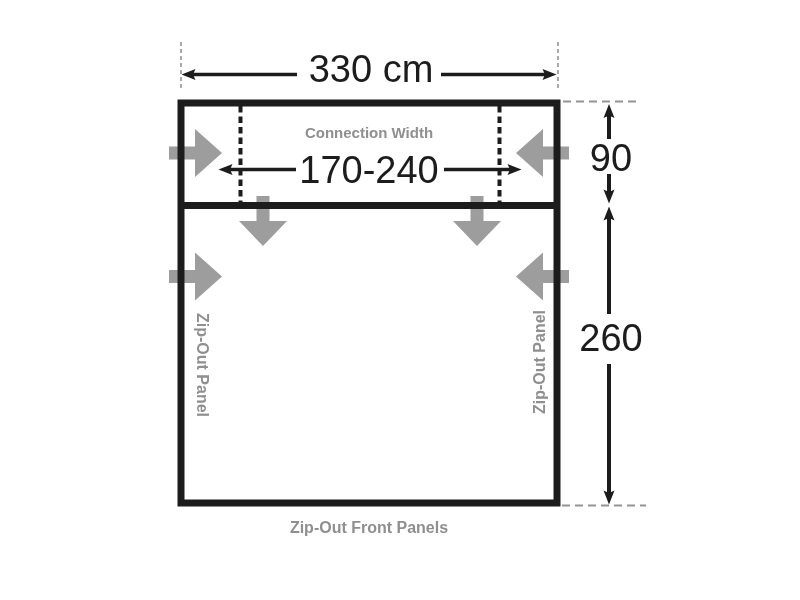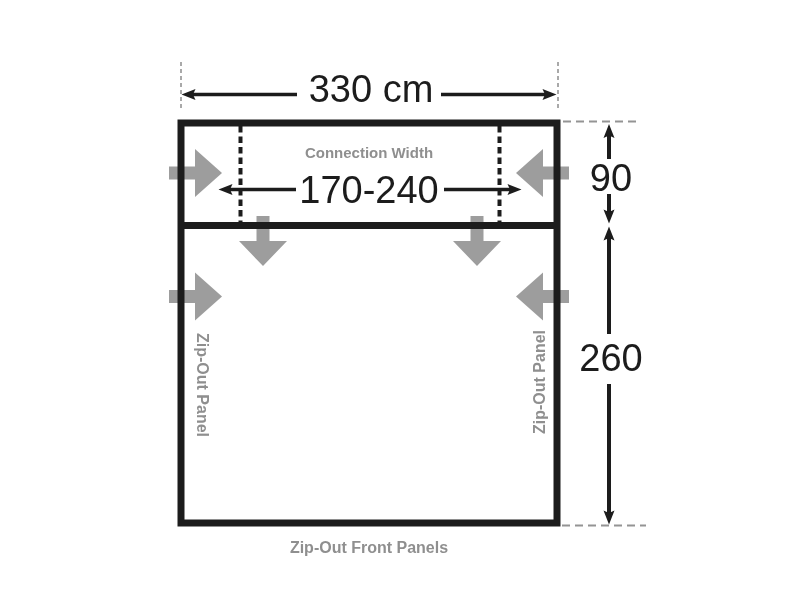--- a/index.html
+++ b/index.html
@@ -1,17 +1,17 @@
 <!DOCTYPE html>
 <html><head>
 <meta charset="utf-8">
 <title>Awning dimensions</title>
 <style>
   html,body{margin:0;padding:0;background:#ffffff;}
-  .stage{position:relative;width:800px;height:572px;background:#ffffff;overflow:hidden;margin-top:20px;}
+  .stage{position:relative;width:800px;height:572px;background:#ffffff;overflow:hidden;}
   text{font-family:"Liberation Sans", sans-serif;}
 </style>
 </head>
 <body>
 <div class="stage">
 <svg width="800" height="600" viewBox="0 0 800 600" xmlns="http://www.w3.org/2000/svg">
 
   <line x1="181" y1="42" x2="181" y2="91" stroke="#949494" stroke-width="1.6" stroke-dasharray="4 3"></line>
 
   <line x1="558" y1="42" x2="558" y2="91" stroke="#949494" stroke-width="1.6" stroke-dasharray="4 3"></line>

